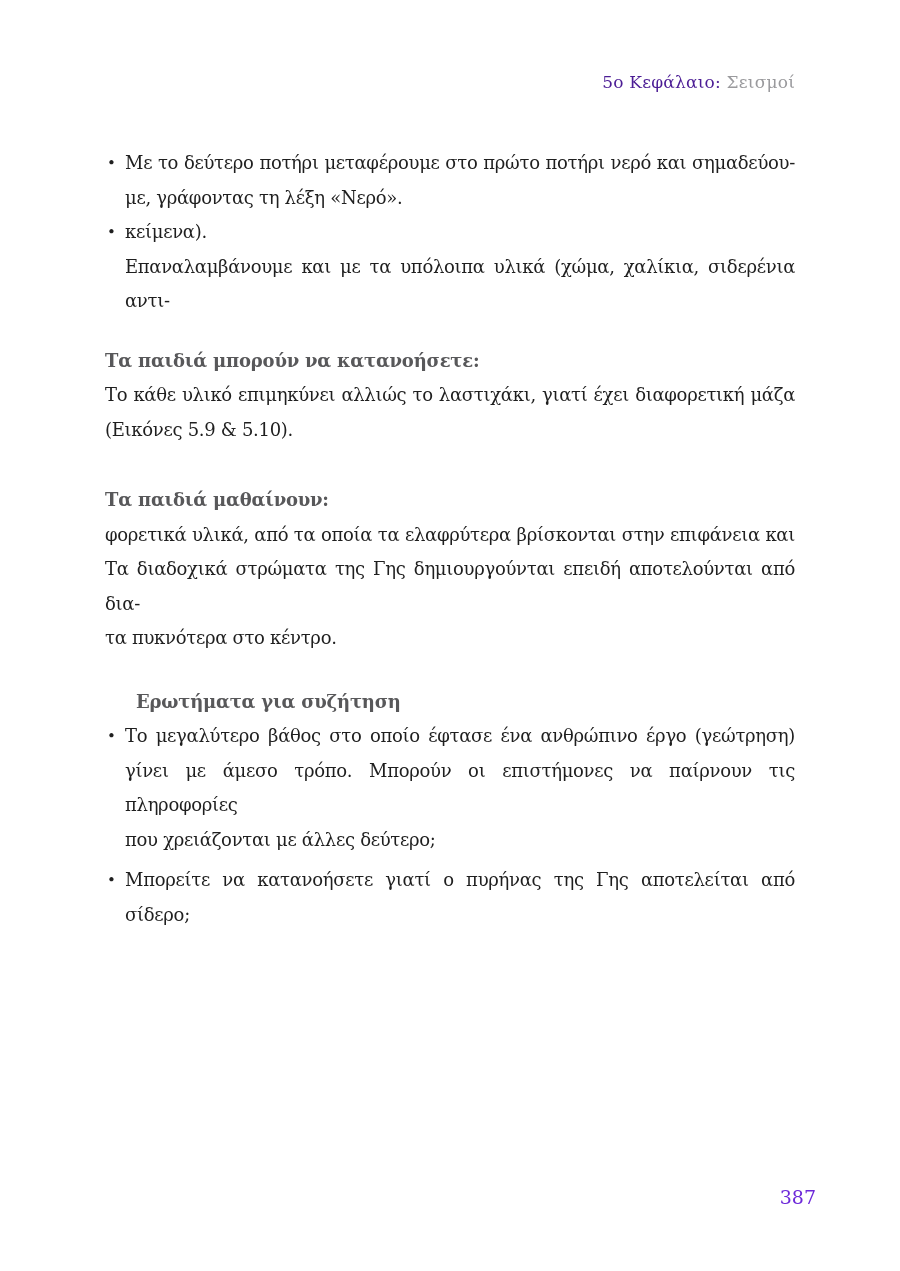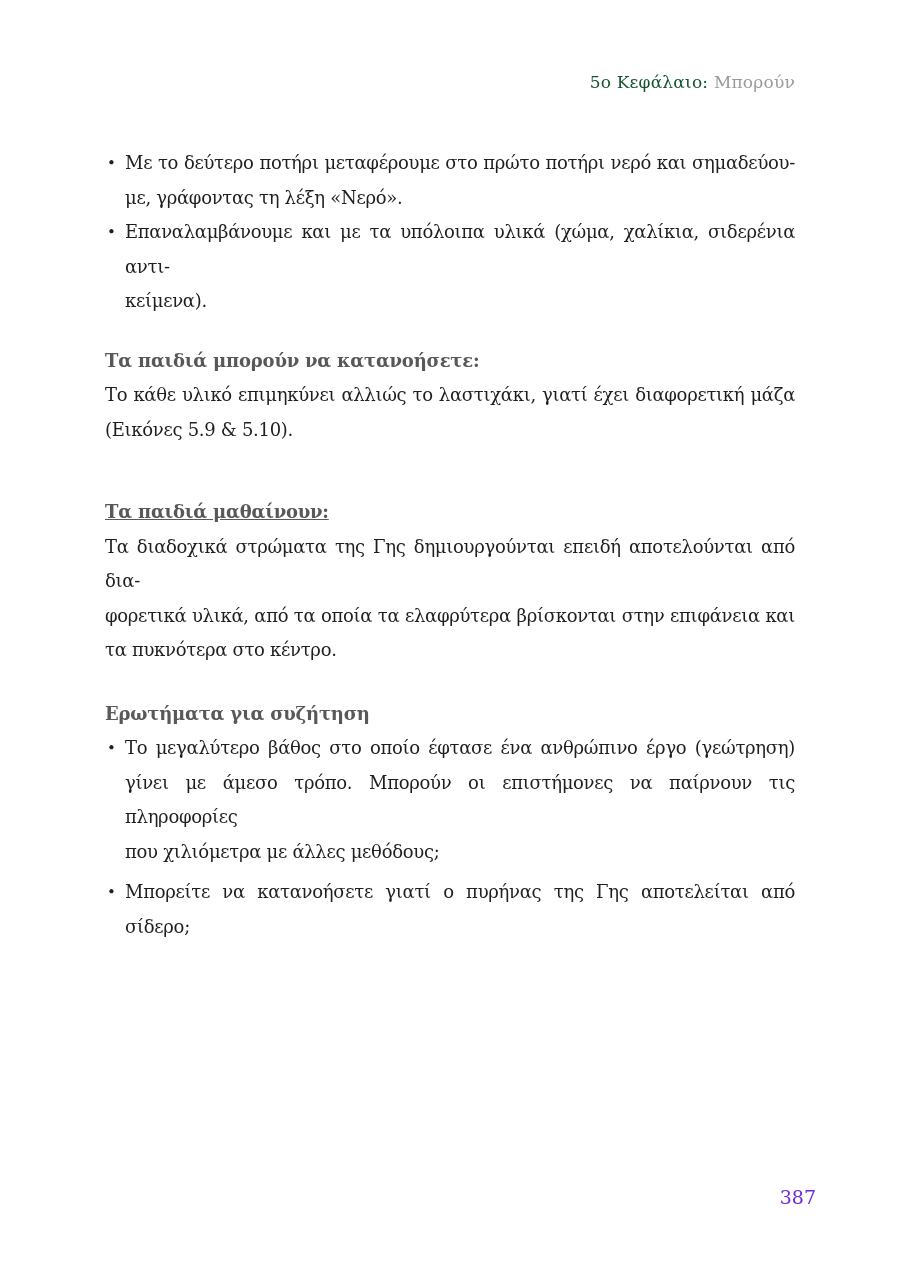--- a/index.html
+++ b/index.html
@@ -16,21 +16,21 @@
     overflow: hidden;
   }
   .running-header {
     position: absolute;
     top: 72px;
     right: 105px;
     font-size: 17px;
     letter-spacing: 0.2px;
     white-space: nowrap;
   }
-  .running-header .chapter { color: #14532d; }
+  .running-header .chapter { color: #4c1d95; }
   .running-header .chapter-title { color: #9a9a9d; }
 
   .content {
     position: absolute;
     top: 146px;
     left: 105px;
     width: 690px;
     font-size: 18px;
     letter-spacing: -0.3px;
     color: #1f1f1f;
@@ -58,78 +58,78 @@
   }
   .section-heading {
     margin: 0;
     font-size: 18px;
     font-weight: bold;
     letter-spacing: -0.2px;
     color: #58585a;
     line-height: 34.5px;
   }
   .heading-observe  { margin-top: 25px; }
-  .heading-learn    { margin-top: 48px; text-decoration: underline; }
-  .heading-discuss  { margin-top: 29px; }
+  .heading-learn    { margin-top: 36px; }
+  .heading-discuss  { margin-top: 29px; margin-left: 31px; }
   .discussion-item + .discussion-item { margin-top: 6px; }
 
   .page-number {
     position: absolute;
     top: 1186px;
     right: 84px;
     font-size: 19px;
     color: #6d28d9;
   }
 </style>
 </head>
 <body>
 
 <div class="page">
 
   <div class="running-header">
     <span class="chapter">5ο Κεφάλαιο:</span>
     <span> </span>
-    <span class="chapter-title">Μπορούν</span>
+    <span class="chapter-title">Σεισμοί</span>
   </div>
 
   <div class="content">
 
     <div class="bullet-list">
       <div class="bullet-item">
         <span class="bullet-marker">•</span>
         <span class="line">Με το δεύτερο ποτήρι μεταφέρουμε στο πρώτο ποτήρι νερό και σημαδεύου-</span>
         <span class="line last">με, γράφοντας τη λέξη «Νερό».</span>
       </div>
       <div class="bullet-item">
         <span class="bullet-marker">•</span>
+        <span class="line last">κείμενα).</span>
         <span class="line">Επαναλαμβάνουμε και με τα υπόλοιπα υλικά (χώμα, χαλίκια, σιδερένια αντι-</span>
-        <span class="line last">κείμενα).</span>
       </div>
     </div>
 
     <h2 class="section-heading heading-observe">Τα παιδιά μπορούν να κατανοήσετε:</h2>
     <div class="paragraph">
       <span class="line">Το κάθε υλικό επιμηκύνει αλλιώς το λαστιχάκι, γιατί έχει διαφορετική μάζα</span>
       <span class="line last">(Εικόνες 5.9 &amp; 5.10).</span>
     </div>
 
     <h2 class="section-heading heading-learn">Τα παιδιά μαθαίνουν:</h2>
     <div class="paragraph">
+      <span class="line">φορετικά υλικά, από τα οποία τα ελαφρύτερα βρίσκονται στην επιφάνεια και</span>
       <span class="line">Τα διαδοχικά στρώματα της Γης δημιουργούνται επειδή αποτελούνται από δια-</span>
-      <span class="line">φορετικά υλικά, από τα οποία τα ελαφρύτερα βρίσκονται στην επιφάνεια και</span>
       <span class="line last">τα πυκνότερα στο κέντρο.</span>
     </div>
 
     <h2 class="section-heading heading-discuss">Ερωτήματα για συζήτηση</h2>
     <div class="bullet-list">
       <div class="bullet-item discussion-item">
         <span class="bullet-marker">•</span>
         <span class="line">Το μεγαλύτερο βάθος στο οποίο έφτασε ένα ανθρώπινο έργο (γεώτρηση)</span>
         <span class="line">γίνει με άμεσο τρόπο. Μπορούν οι επιστήμονες να παίρνουν τις πληροφορίες</span>
-        <span class="line last">που χιλιόμετρα με άλλες μεθόδους;</span>
+        <span class="line last">που χρειάζονται με άλλες δεύτερο;</span>
       </div>
       <div class="bullet-item discussion-item">
         <span class="bullet-marker">•</span>
         <span class="line last">Μπορείτε να κατανοήσετε γιατί ο πυρήνας της Γης αποτελείται από σίδερο;</span>
       </div>
     </div>
 
   </div>
 
   <div class="page-number">387</div>

